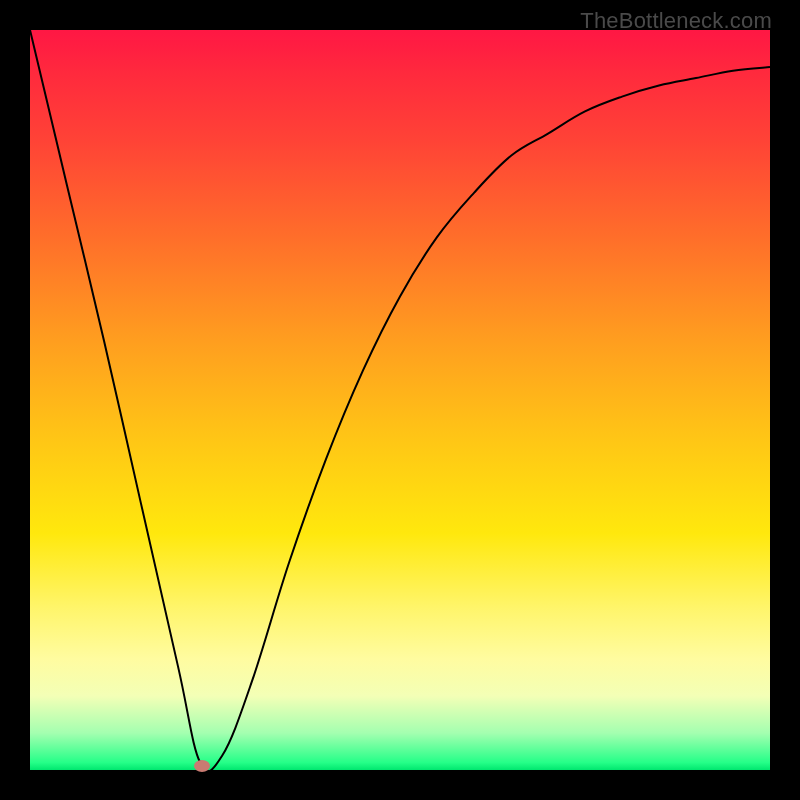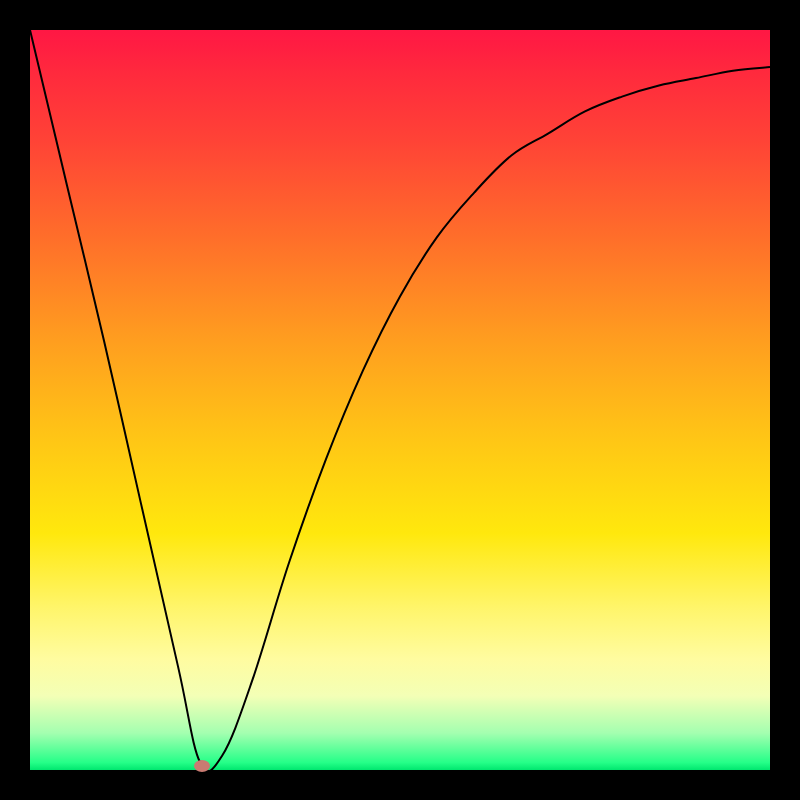--- a/index.html
+++ b/index.html
@@ -70,13 +70,14 @@
 </head>
 <body>
 
 <div class="frame">
   <div class="plot">
     <svg class="curve" viewBox="0 0 740 740" preserveAspectRatio="none">
       <path id="curve-path" d="M 0,0 C 6.66,27.971999999999994 23.68,99.45599999999997 37,155.39999999999998 C 50.32,211.344 60.68,253.524 74,310.8 C 87.32,368.076 97.68,414.992 111,473.6 C 124.32,532.208 137.344,589.78 148,636.4 C 158.656,683.02 162.20800000000003,716.616 170.20000000000002,732.6 C 178.192,748.5840000000001 183.07600000000002,739.8520000000001 192.4,725.2 C 201.724,710.548 210.012,685.8320000000001 222,651.2 C 233.988,616.568 245.68,572.76 259,532.8 C 272.32,492.8399999999999 282.68,463.832 296,429.2 C 309.32,394.568 319.68,369.70399999999995 333,340.4 C 346.32,311.096 356.68,290.376 370,266.4 C 383.32,242.42399999999998 393.68000000000006,225.84800000000004 407.00000000000006,207.20000000000005 C 420.32000000000005,188.55200000000005 430.68,177.45199999999994 444,162.79999999999995 C 457.32,148.14799999999997 467.68,136.45600000000005 481,125.80000000000007 C 494.32,115.14400000000008 504.68,111.59200000000004 518,103.60000000000002 C 531.32,95.608 541.68,88.05999999999997 555,81.39999999999998 C 568.32,74.73999999999998 578.68,71.26200000000001 592,66.60000000000002 C 605.32,61.93800000000003 615.68,58.83000000000002 629,55.5 C 642.32,52.16999999999998 652.68,50.7639999999999 666,48.09999999999991 C 679.32,45.435999999999915 689.68,42.69800000000003 703,40.700000000000045 C 716.32,38.70200000000006 733.34,37.66600000000001 740,37" stroke="#000" stroke-width="2" fill="none"></path>
     </svg>
     <div id="marker" class="marker" style="left: 171.68px; top: 736.3px; background: rgb(201, 123, 114);"></div>
   </div>
+  <div class="watermark">TheBottleneck.com</div>
 </div>
 
 </body></html>

